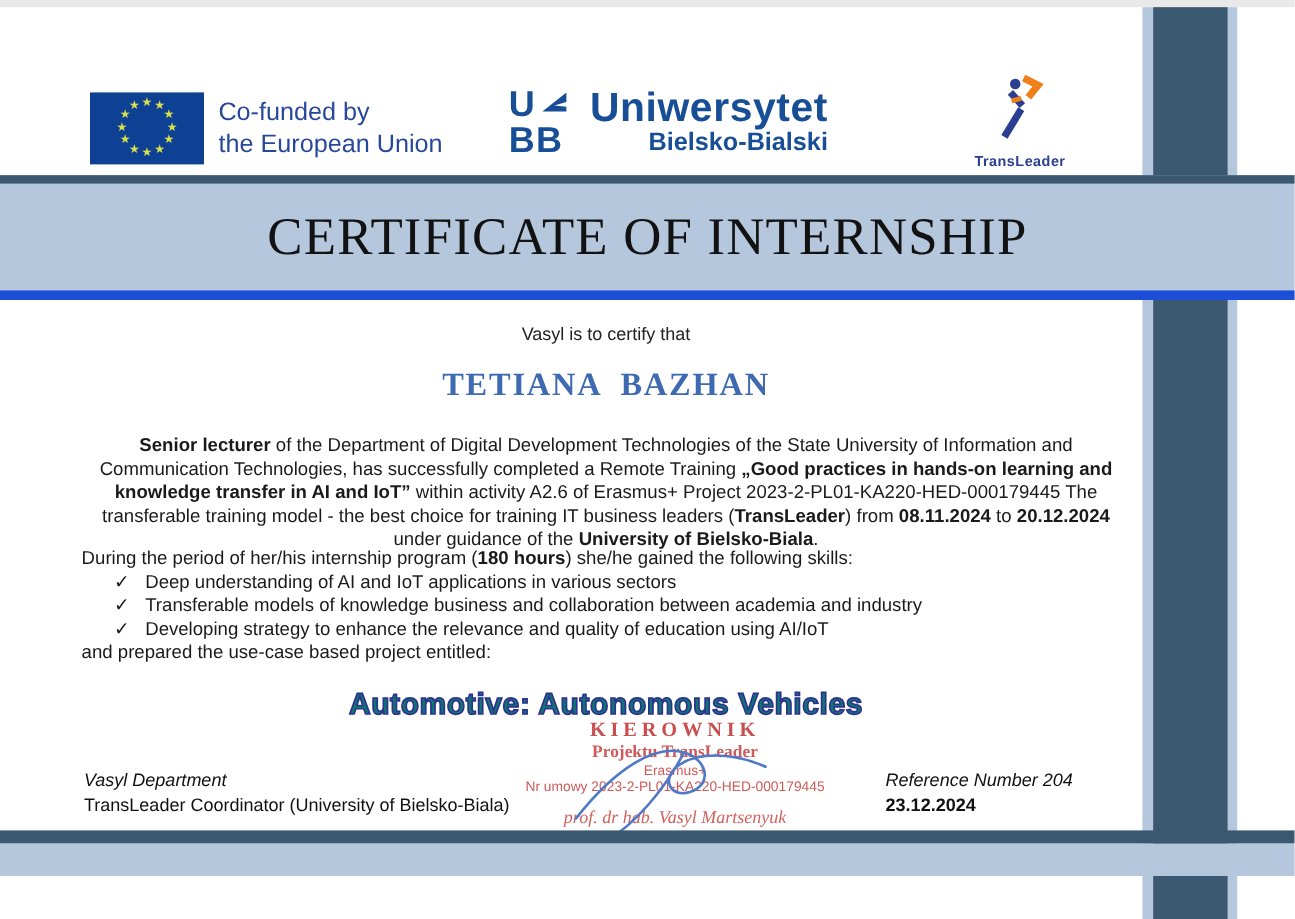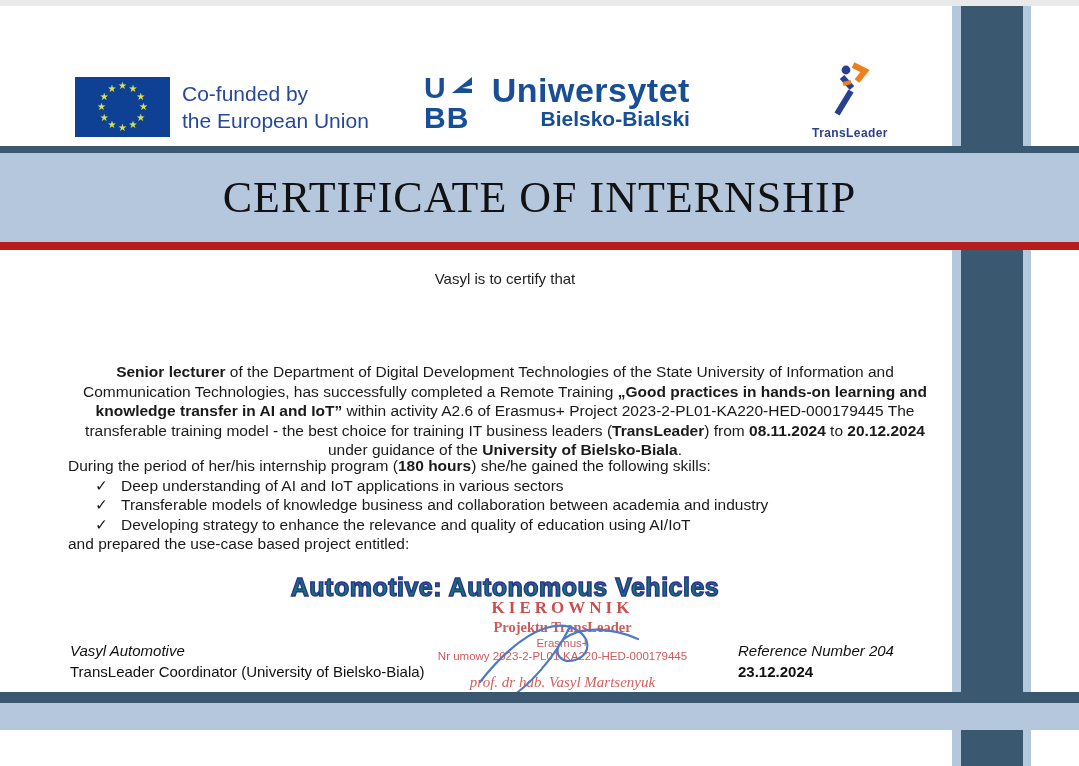--- a/index.html
+++ b/index.html
@@ -16,21 +16,21 @@
   .ubb{position:absolute;left:424px;top:73px;display:flex;align-items:flex-start;}
   .ubb-mark{color:#174e96;font-weight:700;font-size:30px;line-height:30px;letter-spacing:1px;}
   .ubb-mark .row1{display:flex;align-items:flex-start;gap:3px;}
   .ubb-words{margin-left:18px;color:#174e96;text-align:right;}
   .ubb-words .w1{font-weight:700;font-size:34px;line-height:34px;letter-spacing:.5px;}
   .ubb-words .w2{font-weight:700;font-size:21px;line-height:24px;margin-left:36px;}
   .tl-logo{position:absolute;left:800px;top:62px;width:100px;text-align:center;}
   .tl-label{margin-top:2px;font-size:12px;font-weight:700;color:#2b3f92;letter-spacing:.4px;}
   
   .banner{position:absolute;left:0;top:146px;width:1079px;height:89px;background:#b5c7dc;
-          border-top:7px solid #3b5871;border-bottom:8px solid #b91c1c;}
+          border-top:7px solid #3b5871;border-bottom:8px solid #1d4ed8;}
   .banner-title{width:100%;text-align:center;line-height:89px;font-family:"Liberation Serif",serif;
                 font-size:44px;color:#121212;letter-spacing:1px;}
   
   .certify{position:absolute;left:0;top:270px;width:1010px;text-align:center;font-size:15px;color:#222;}
   .recipient{position:absolute;left:0;top:305px;width:1010px;text-align:center;
              font-family:"Liberation Serif",serif;font-weight:700;font-size:27px;color:#3e6ab2;
              letter-spacing:1.5px;white-space:pre;}
   .para{position:absolute;left:66px;top:362px;width:878px;text-align:center;
         font-size:15.5px;line-height:19.5px;color:#1a1a1a;}
   .b{font-weight:700;}
@@ -102,20 +102,21 @@
       <path d="M24 29 L10 52" stroke="#2b3f92" stroke-width="6" fill="none"></path>
     </svg>
     <div class="tl-label">TransLeader</div>
   </div>
 
   <div class="banner">
     <div class="banner-title">CERTIFICATE OF INTERNSHIP</div>
   </div>
 
   <div class="certify">Vasyl is to certify that</div>
+  <div class="recipient">TETIANA  BAZHAN</div>
 
   <div class="para"><span class="b">Senior lecturer</span><span> of the Department of Digital Development Technologies of the State University of Information and Communication Technologies, has successfully completed a Remote Training </span><span class="b">„Good practices in hands-on learning and knowledge transfer in AI and IoT”</span><span> within activity A2.6 of Erasmus+ Project 2023-2-PL01-KA220-HED-000179445 The transferable training model - the best choice for training IT business leaders (</span><span class="b">TransLeader</span><span>) from </span><span class="b">08.11.2024</span><span> to </span><span class="b">20.12.2024</span><span> under guidance of the </span><span class="b">University of Bielsko-Biala</span><span>.</span></div>
 
   <div class="skills">
     <div><span>During the period of her/his internship program (</span><span class="b">180 hours</span><span>) she/he gained the following skills:</span></div>
     <div class="skill-row">
       <span class="check">✓</span>
       <span>Deep understanding of AI and IoT applications in various sectors</span>
     </div>
     <div class="skill-row">
@@ -138,21 +139,21 @@
     <div class="s4">Nr umowy 2023-2-PL01-KA220-HED-000179445</div>
     <div class="s5">prof. dr hab. Vasyl Martsenyuk</div>
   </div>
 
   <svg class="signature" viewBox="0 0 205 92">
     <path d="M12 72 C45 30, 78 10, 102 17 C122 23, 126 44, 107 50 C91 55, 83 40, 96 29 C112 16, 143 17, 170 29
              M102 17 C86 48, 60 78, 38 90" stroke="#4f79c6" stroke-width="2.2" fill="none" stroke-linecap="round"></path>
   </svg>
 
   <div class="foot-left">
-    <div class="n">Vasyl Automotive</div>
+    <div class="n">Vasyl Department</div>
     <div class="r">TransLeader Coordinator (University of Bielsko-Biala)</div>
   </div>
   <div class="foot-right">
     <div class="ref">Reference Number 204</div>
     <div class="date">23.12.2024</div>
   </div>
 
   <div class="bot-dark"></div>
   <div class="bot-light"></div>
 

